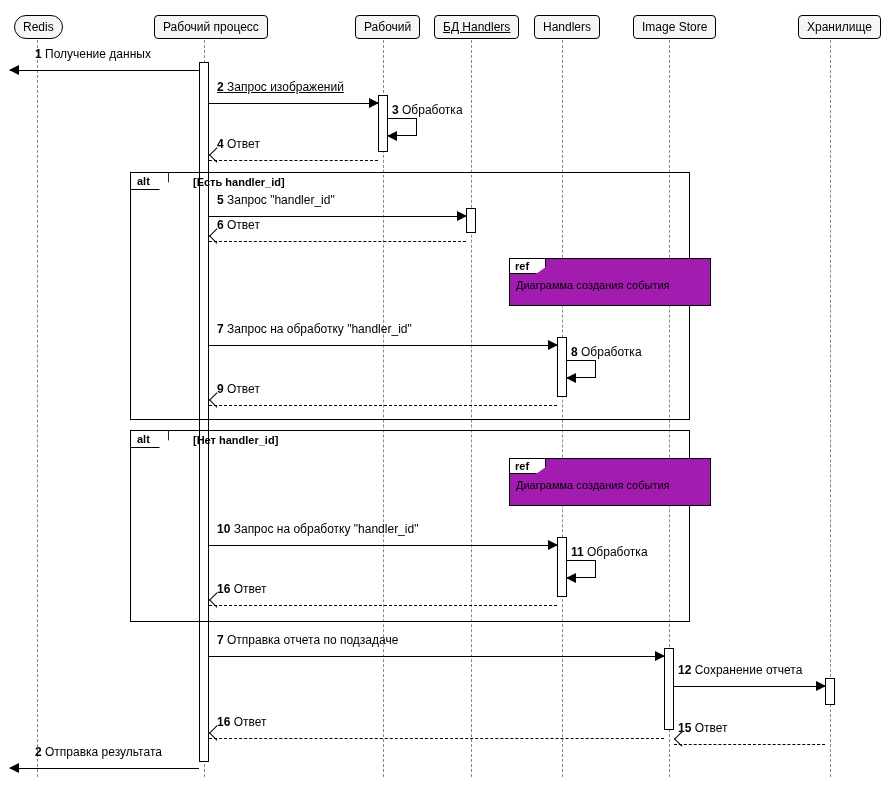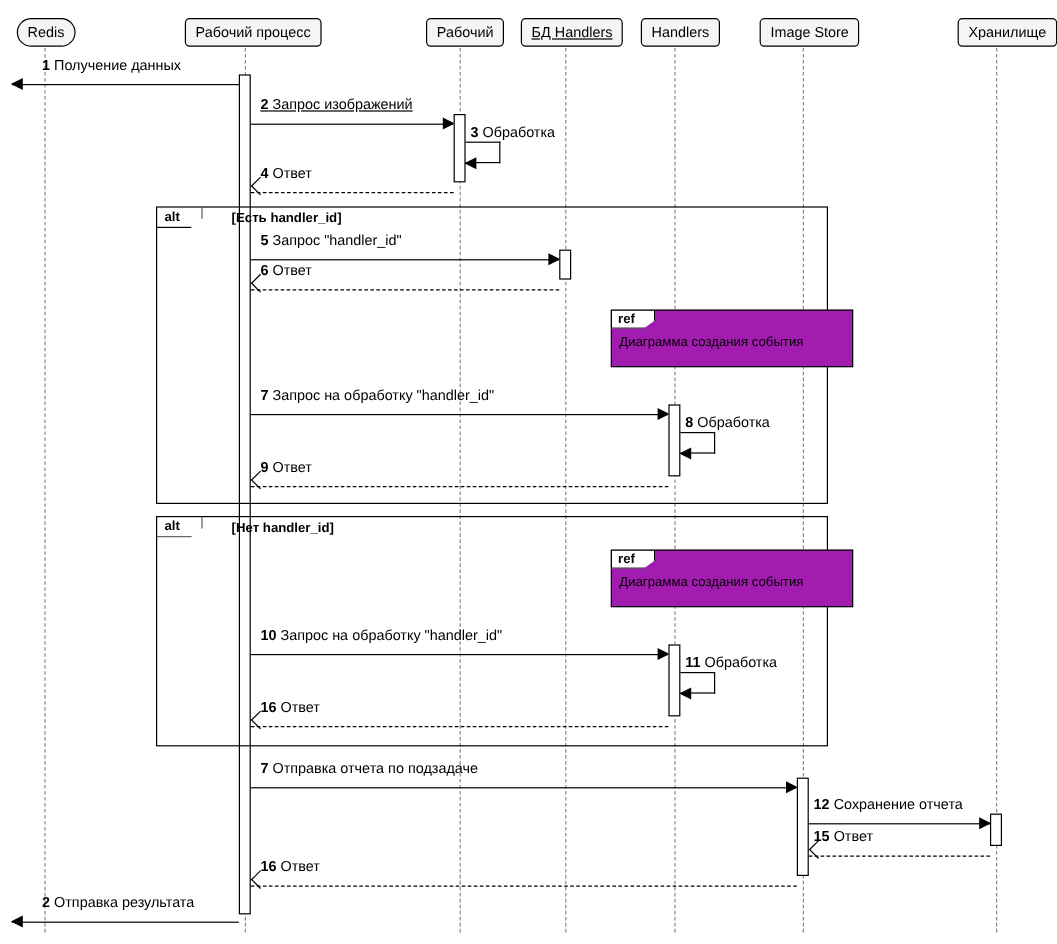--- a/index.html
+++ b/index.html
@@ -244,21 +244,21 @@
 </div>
 <div class="activation" style="left:664px; top:648px; height:82px;"></div>
 
 <div class="msg" style="left:674px; width:151px; top:678px;">
   <div class="label" style="left:4px;"><b>12</b> <span>Сохранение отчета</span></div>
   <div class="line"></div>
     <div class="arrow-r"></div>
 </div>
 <div class="activation" style="left:825px; top:678px; height:27px;"></div>
 
-<div class="msg dashed" style="left:674px; width:151px; top:705px;">
+<div class="msg dashed" style="left:674px; width:151px; top:736px;">
   <div class="label" style="left:4px;"><b>15</b> <span>Ответ</span></div>
   <div class="line"></div>
     <div class="arrow-l open"></div>
 </div>
 
 <div class="msg dashed" style="left:209px; width:455px; top:730px;">
   <div class="label" style="left:8px;"><b>16</b> <span>Ответ</span></div>
   <div class="line"></div>
     <div class="arrow-l open"></div>
 </div>

